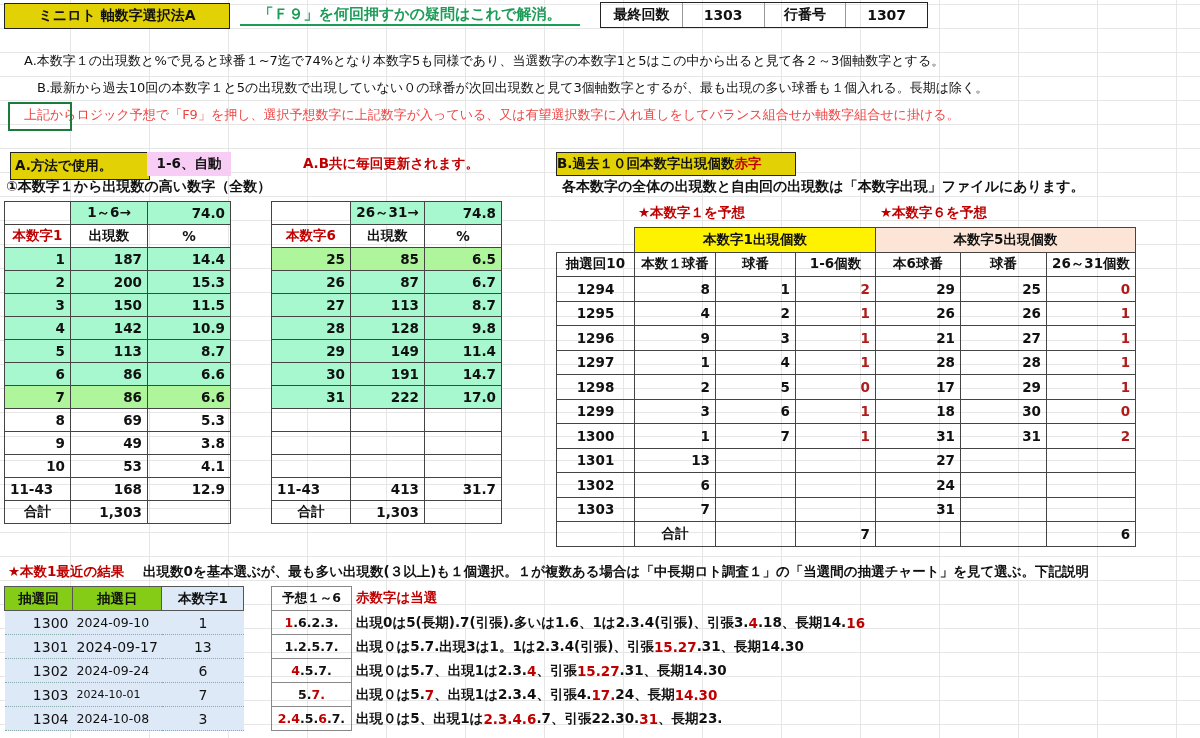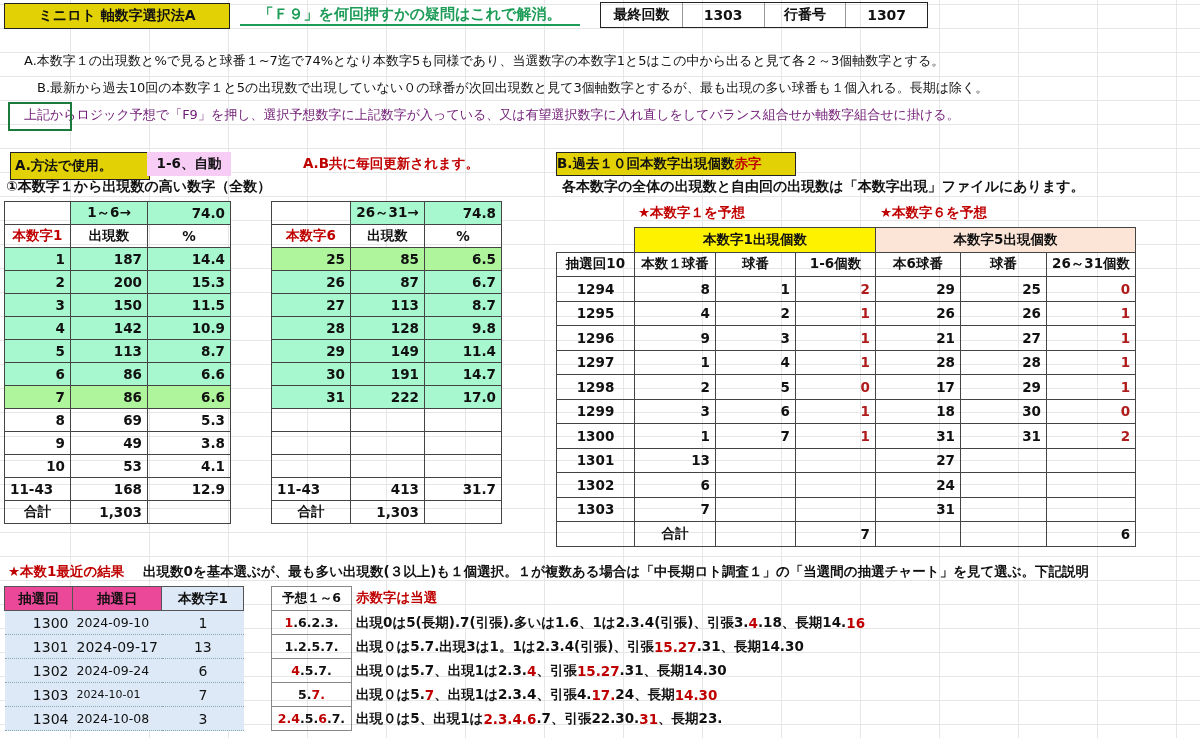--- a/index.html
+++ b/index.html
@@ -72,21 +72,21 @@
   #tblB td:nth-child(4){ width:80px; } #tblB td:nth-child(5){ width:85px; } #tblB td:nth-child(6){ width:86px; }
   #tblB td:nth-child(7){ width:88px; }
   .yel { background:#fff200; }
   .peach { background:#fce4d6; }
 
   
   #recent-title { left:8px; top:563px; font-weight:bold; font-size:13.5px; white-space:nowrap; }
   #recent-tbl { left:4px; top:586px; }
   #recent-tbl td { border:none; border-bottom:1px dotted #8aa; height:24px; font-weight:normal; font-size:14px; padding:0 4px; }
   #recent-tbl tr.hdr td { border:1px solid #555; font-weight:bold; font-size:13.5px; }
-  .orange { background:#ec4899; }
+  .orange { background:#84cc16; }
   .lblue { background:#dde9f6; }
   #pred-tbl { left:271px; top:586px; }
   #pred-tbl td { border:1px solid #888; height:24px; width:80px; font-size:12.5px; }
   #pred-note { left:356px; top:586px; height:24px; display:flex; align-items:center; font-weight:bold; font-size:13.5px; color:#c00000; }
   .note-line { position:absolute; left:356px; font-weight:bold; font-size:13.5px; white-space:nowrap; z-index:1; height:24px; display:flex; align-items:center; }
   .hl { color:#c00000; }
   #sel-cell { left:8px; top:102px; width:64px; height:29px; border:2px solid #1d7a3d; z-index:2; }
 </style>
 </head>
 <body>
@@ -97,21 +97,21 @@
 <div id="tagline" class="abs">「Ｆ９」を何回押すかの疑問はこれで解消。</div>
 <div id="info-box" class="abs">
   <div>最終回数</div>
   <div>1303</div>
   <div>行番号</div>
   <div>1307</div>
 </div>
 
 <div class="abs para" style="top:52px;">A.本数字１の出現数と%で見ると球番１~7迄で74%となり本数字5も同様であり、当選数字の本数字1と5はこの中から出ると見て各２～3個軸数字とする。</div>
 <div class="abs para" style="top:79px;margin-left:13px;">B.最新から過去10回の本数字１と5の出現数で出現していない０の球番が次回出現数と見て3個軸数字とするが、最も出現の多い球番も１個入れる。長期は除く。</div>
-<div class="abs para" style="top:106px; color:#701a75;">上記からロジック予想で「F9」を押し、選択予想数字に上記数字が入っている、又は有望選択数字に入れ直しをしてバランス組合せか軸数字組合せに掛ける。</div>
+<div class="abs para" style="top:106px; color:#ef4444;">上記からロジック予想で「F9」を押し、選択予想数字に上記数字が入っている、又は有望選択数字に入れ直しをしてバランス組合せか軸数字組合せに掛ける。</div>
 <div id="sel-cell" class="abs"></div>
 
 <div id="a-method" class="abs">A.方法で使用。</div>
 <div id="a-auto" class="abs">1-6、自動</div>
 <div id="ab-update" class="abs">A.B共に毎回更新されます。</div>
 <div id="a-sub" class="abs">①本数字１から出現数の高い数字（全数）</div>
 
 <table id="tbl1" class="t">
   <tbody>
       <tr>

